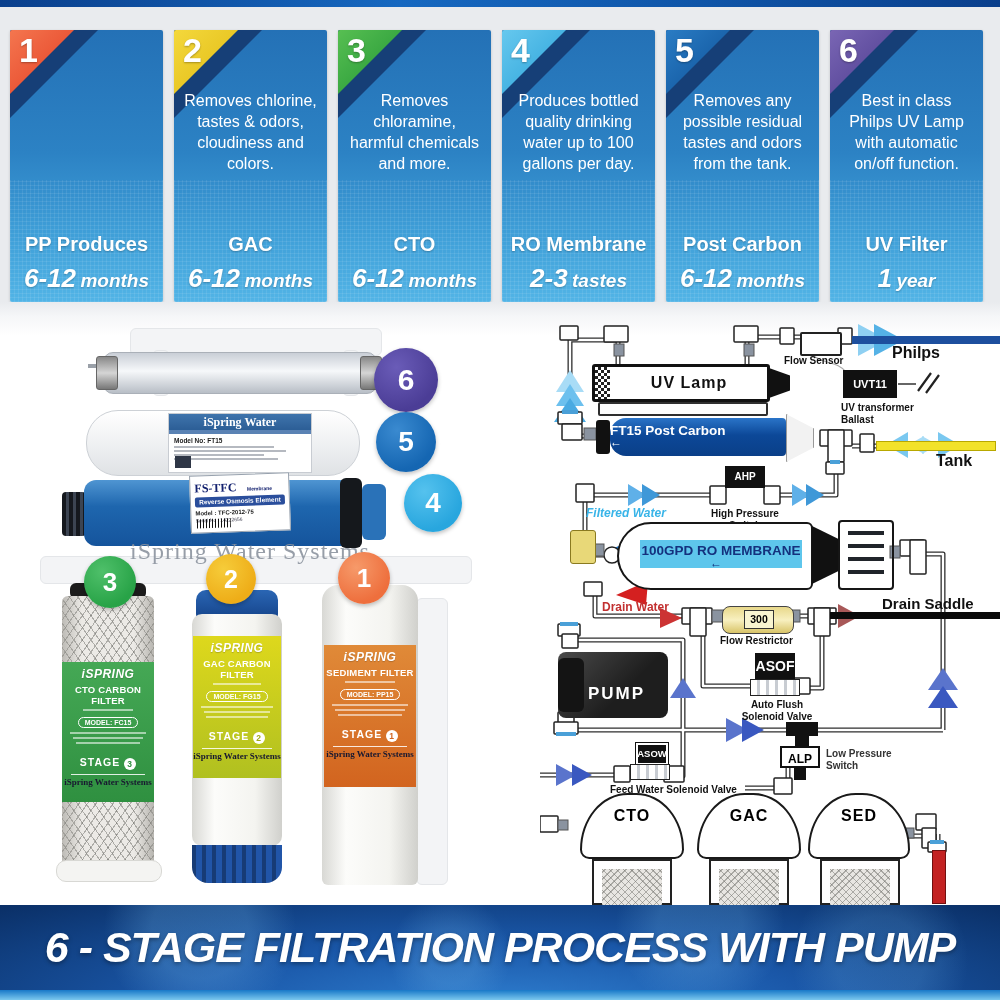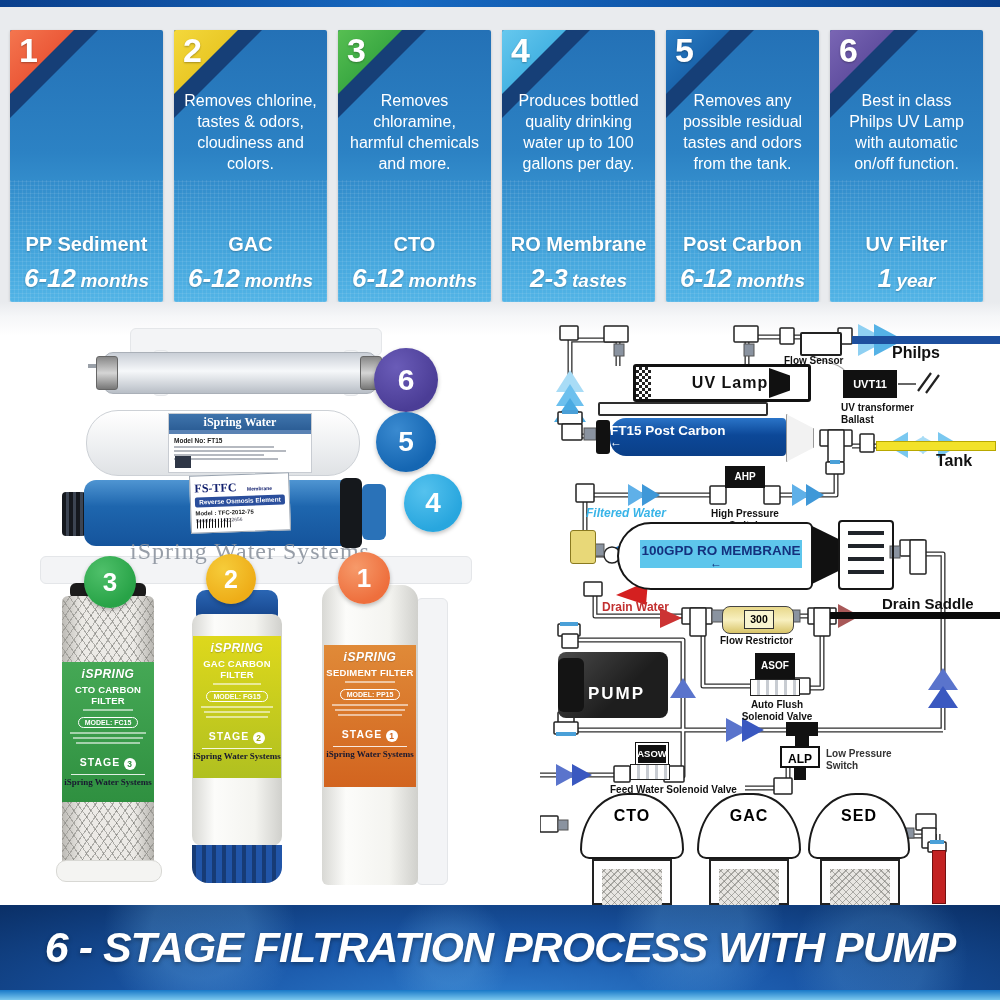--- a/index.html
+++ b/index.html
@@ -106,21 +106,21 @@
   .gac-cap{background:linear-gradient(180deg,#2a66b4,#16458c);border-radius:10px 10px 4px 4px;}
   .gac-base{background:#2155a8;border-radius:0 0 16px 16px;
     background-image:repeating-linear-gradient(90deg,rgba(0,0,0,.3) 0 4px,transparent 4px 10px);}
 
   
   .diagram{left:540px;top:318px;width:460px;height:587px;overflow:hidden;}
   .diagram svg{position:absolute;left:0;top:0;}
   .dlab{position:absolute;font-weight:bold;font-size:10px;line-height:1.15;color:#111;white-space:nowrap;}
   .blackbox{position:absolute;background:#111;color:#fff;font-weight:bold;text-align:center;}
   .uvlamp{left:52px;top:46px;width:178px;height:38px;background:#fff;border:3px solid #111;
-    border-radius:3px;box-sizing:border-box;margin-left:41px;}
+    border-radius:3px;box-sizing:border-box;}
   .uvcheck{position:absolute;left:0;top:0;bottom:0;width:15px;
     background:repeating-conic-gradient(#222 0 25%,#fff 0 50%) 0 0/6px 6px;}
   .uvtext{position:absolute;left:20px;right:4px;top:7px;text-align:center;font-weight:bold;
     font-size:16px;letter-spacing:1px;color:#111;}
   .uvcone{left:229px;top:50px;width:21px;height:30px;background:#111;
     clip-path:polygon(0 0,100% 25%,100% 75%,0 100%);}
   .tray{left:58px;top:84px;width:166px;height:10px;border:2px solid #2e2e2e;background:#fdfdfd;border-radius:2px;}
   .sensor{left:260px;top:14px;width:38px;height:20px;background:#fff;border:2px solid #222;border-radius:2px;}
   .faucetbar{left:312px;top:18px;width:148px;height:8px;background:#1d4f9e;}
   .tankbar{left:336px;top:123px;width:118px;height:8px;background:#f2e22a;border:1px solid #b8a800;}
@@ -181,21 +181,21 @@
 </head>
 <body>
 
 <div class="page">
   <div class="abs topbar"></div>
 
   <div class="abs card c1" style="left:10px">
     <div class="corner-navy"></div>
     <div class="corner"></div>
     <div class="cnum">1</div>
-    <div class="cname">PP Sediment</div>
+    <div class="cname">PP Produces</div>
     <div class="cper"><span class="pv">6-12</span> <span class="pu">months</span></div>
   </div>
   <div class="abs card c2" style="left:174px">
     <div class="corner-navy"></div>
     <div class="corner"></div>
     <div class="cnum">2</div>
     <div class="cdesc">Removes chlorine, tastes &amp; odors, cloudiness and colors.</div>
     <div class="cname">GAC</div>
     <div class="cper"><span class="pv">6-12</span> <span class="pu">months</span></div>
   </div>
@@ -485,21 +485,21 @@
       <div class="r300">300</div>
     </div>
     <div class="abs dlab" style="left:180px;top:317px">Flow Restrictor</div>
     <div class="abs drainbar"></div>
     <div class="abs dlab" style="left:342px;top:277px;font-size:15px">Drain Saddle</div>
 
     <div class="abs pump">
       <div class="pumpband"></div>
       <div class="pumptext">PUMP</div>
     </div>
-    <div class="abs blackbox" style="left:215px;top:335px;width:40px;height:26px;font-size:10px;line-height:26px">ASOF</div>
+    <div class="abs blackbox" style="left:215px;top:335px;width:40px;height:26px;font-size:14px;line-height:26px">ASOF</div>
     <div class="abs valvebody" style="left:210px;top:361px;width:48px;height:15px"></div>
     <div class="abs dlab" style="left:192px;top:381px;width:90px;text-align:center;white-space:normal">
       <span style="display:block">Auto Flush</span>
       <span style="display:block">Solenoid Valve</span>
     </div>
     <div class="abs blackbox" style="left:95px;top:424px;width:32px;height:22px;font-size:9.5px;line-height:22px;box-shadow:inset 0 0 0 2px #fff;border:1px solid #111">ASOW</div>
     <div class="abs valvebody" style="left:90px;top:446px;width:38px;height:14px"></div>
     <div class="abs dlab" style="left:70px;top:466px">Feed Water Solenoid Valve</div>
 
     <svg width="460" height="587" viewBox="0 0 460 587" style="pointer-events:none">

